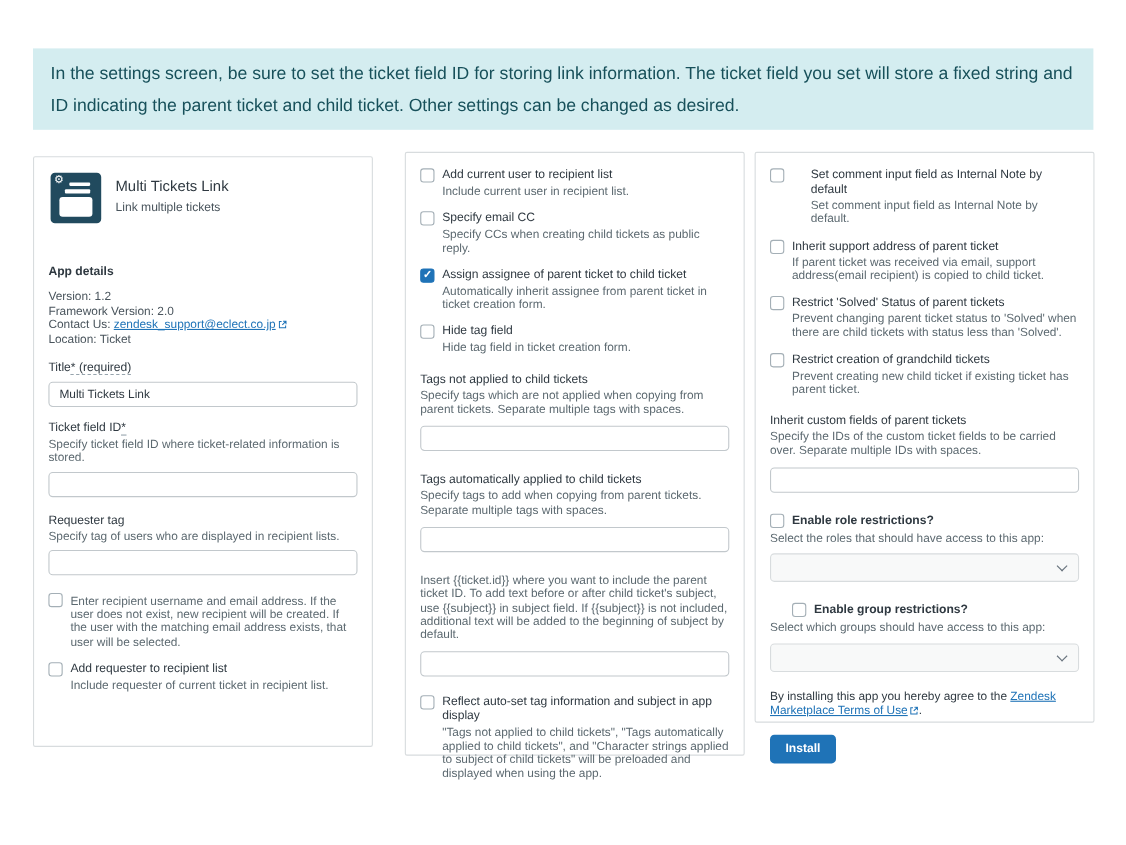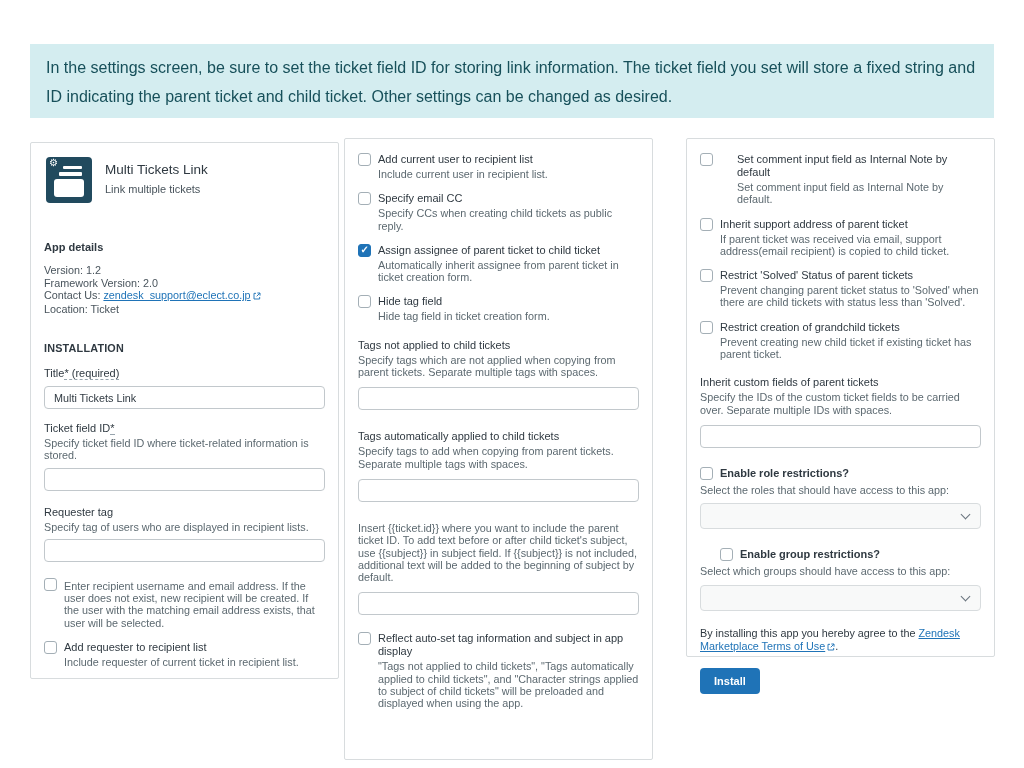--- a/index.html
+++ b/index.html
@@ -14,21 +14,21 @@
     box-sizing:border-box; padding:9px 16px;
     background:#d4edf0; color:#17505a;
     font-size:16px; line-height:29px;
   }
   .card {
     position:absolute; background:#fff;
     border:1px solid #d8dcde; border-radius:2px;
     box-sizing:border-box; padding:12px 13px;
   }
   .card1 { left:30px;  top:142px; width:309px; height:537px; }
-  .card2 { left:344px; top:138px; width:309px; height:622px; }
+  .card2 { left:368px; top:138px; width:309px; height:549px; }
   .card3 { left:686px; top:138px; width:309px; height:519px; }
 
   
   .app-header { display:flex; gap:13px; margin:2px 0 0 2px; }
   .app-icon { width:46px; height:46px; background:#214a5e; border-radius:4px; position:relative; flex:none; }
   .app-icon .gear { position:absolute; left:3px; top:0px; color:#ffffff; font-size:10px; }
   .app-icon .bar1 { position:absolute; left:17px; top:9px;  width:19px; height:3px; background:#fff; border-radius:1px; }
   .app-icon .bar2 { position:absolute; left:13px; top:15px; width:23px; height:4px; background:#fff; border-radius:1px; }
   .app-icon .tbody { position:absolute; left:8px; top:22px; width:30px; height:18px; background:#fff; border-radius:3px; }
   .app-title { font-size:13.5px; color:#2f3941; margin-top:5px; }
@@ -109,21 +109,20 @@
   <div class="detail-line">Version: 1.2</div>
   <div class="detail-line">Framework Version: 2.0</div>
   <div class="detail-line">
     <span>Contact Us: </span><span class="link">zendesk_support@eclect.co.jp</span><span class="ext"><svg width="8" height="8" viewBox="0 0 12 12">
           <path d="M4.5 2H1.5v8.5H10V7.5" fill="none" stroke="#1f73b7" stroke-width="1.4"></path>
           <path d="M6.5 1.5H10.5V5.5M10.2 1.8L5.5 6.5" fill="none" stroke="#1f73b7" stroke-width="1.4"></path>
         </svg></span>
   </div>
   <div class="detail-line">Location: Ticket</div>
 
-  <div class="install-heading">INSTALLATION</div>
 
   <div class="field">
     <div class="f-label">
       <span>Title</span><span class="req">* (required)</span>
     </div>
     <input class="text-input" type="text" value="Multi Tickets Link" style="">
   </div>
 
   <div class="field">
     <div class="f-label">

